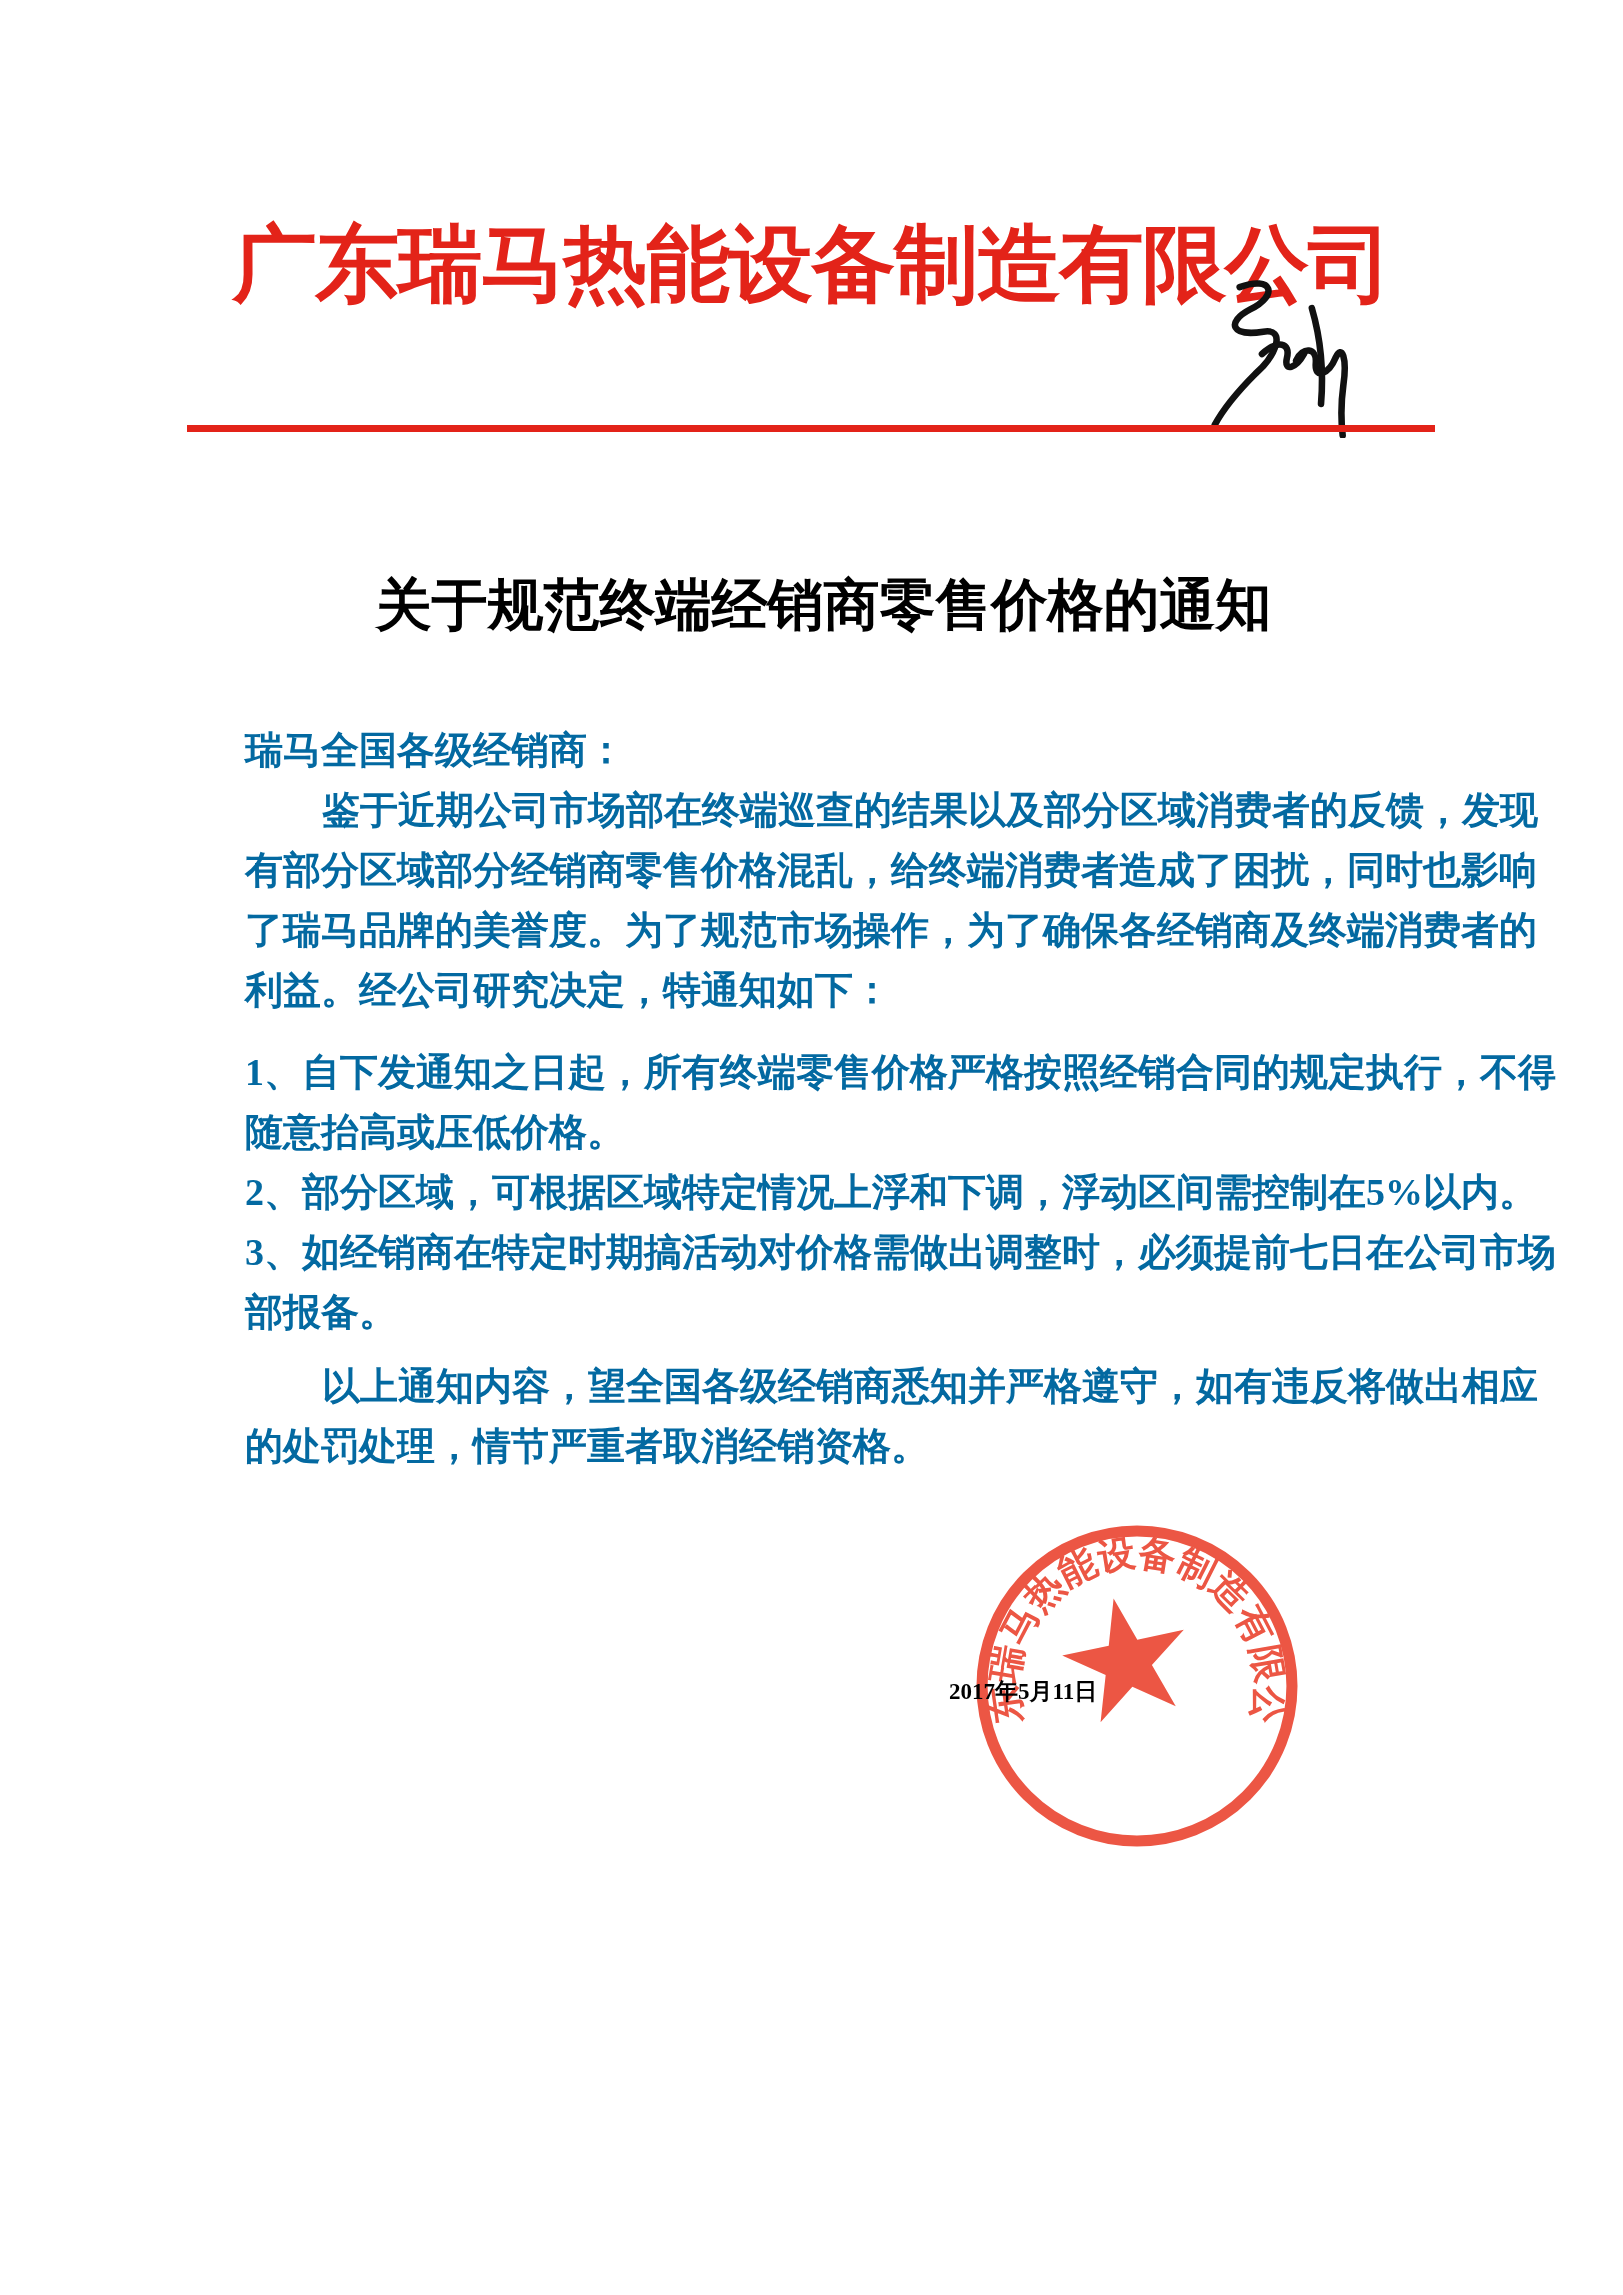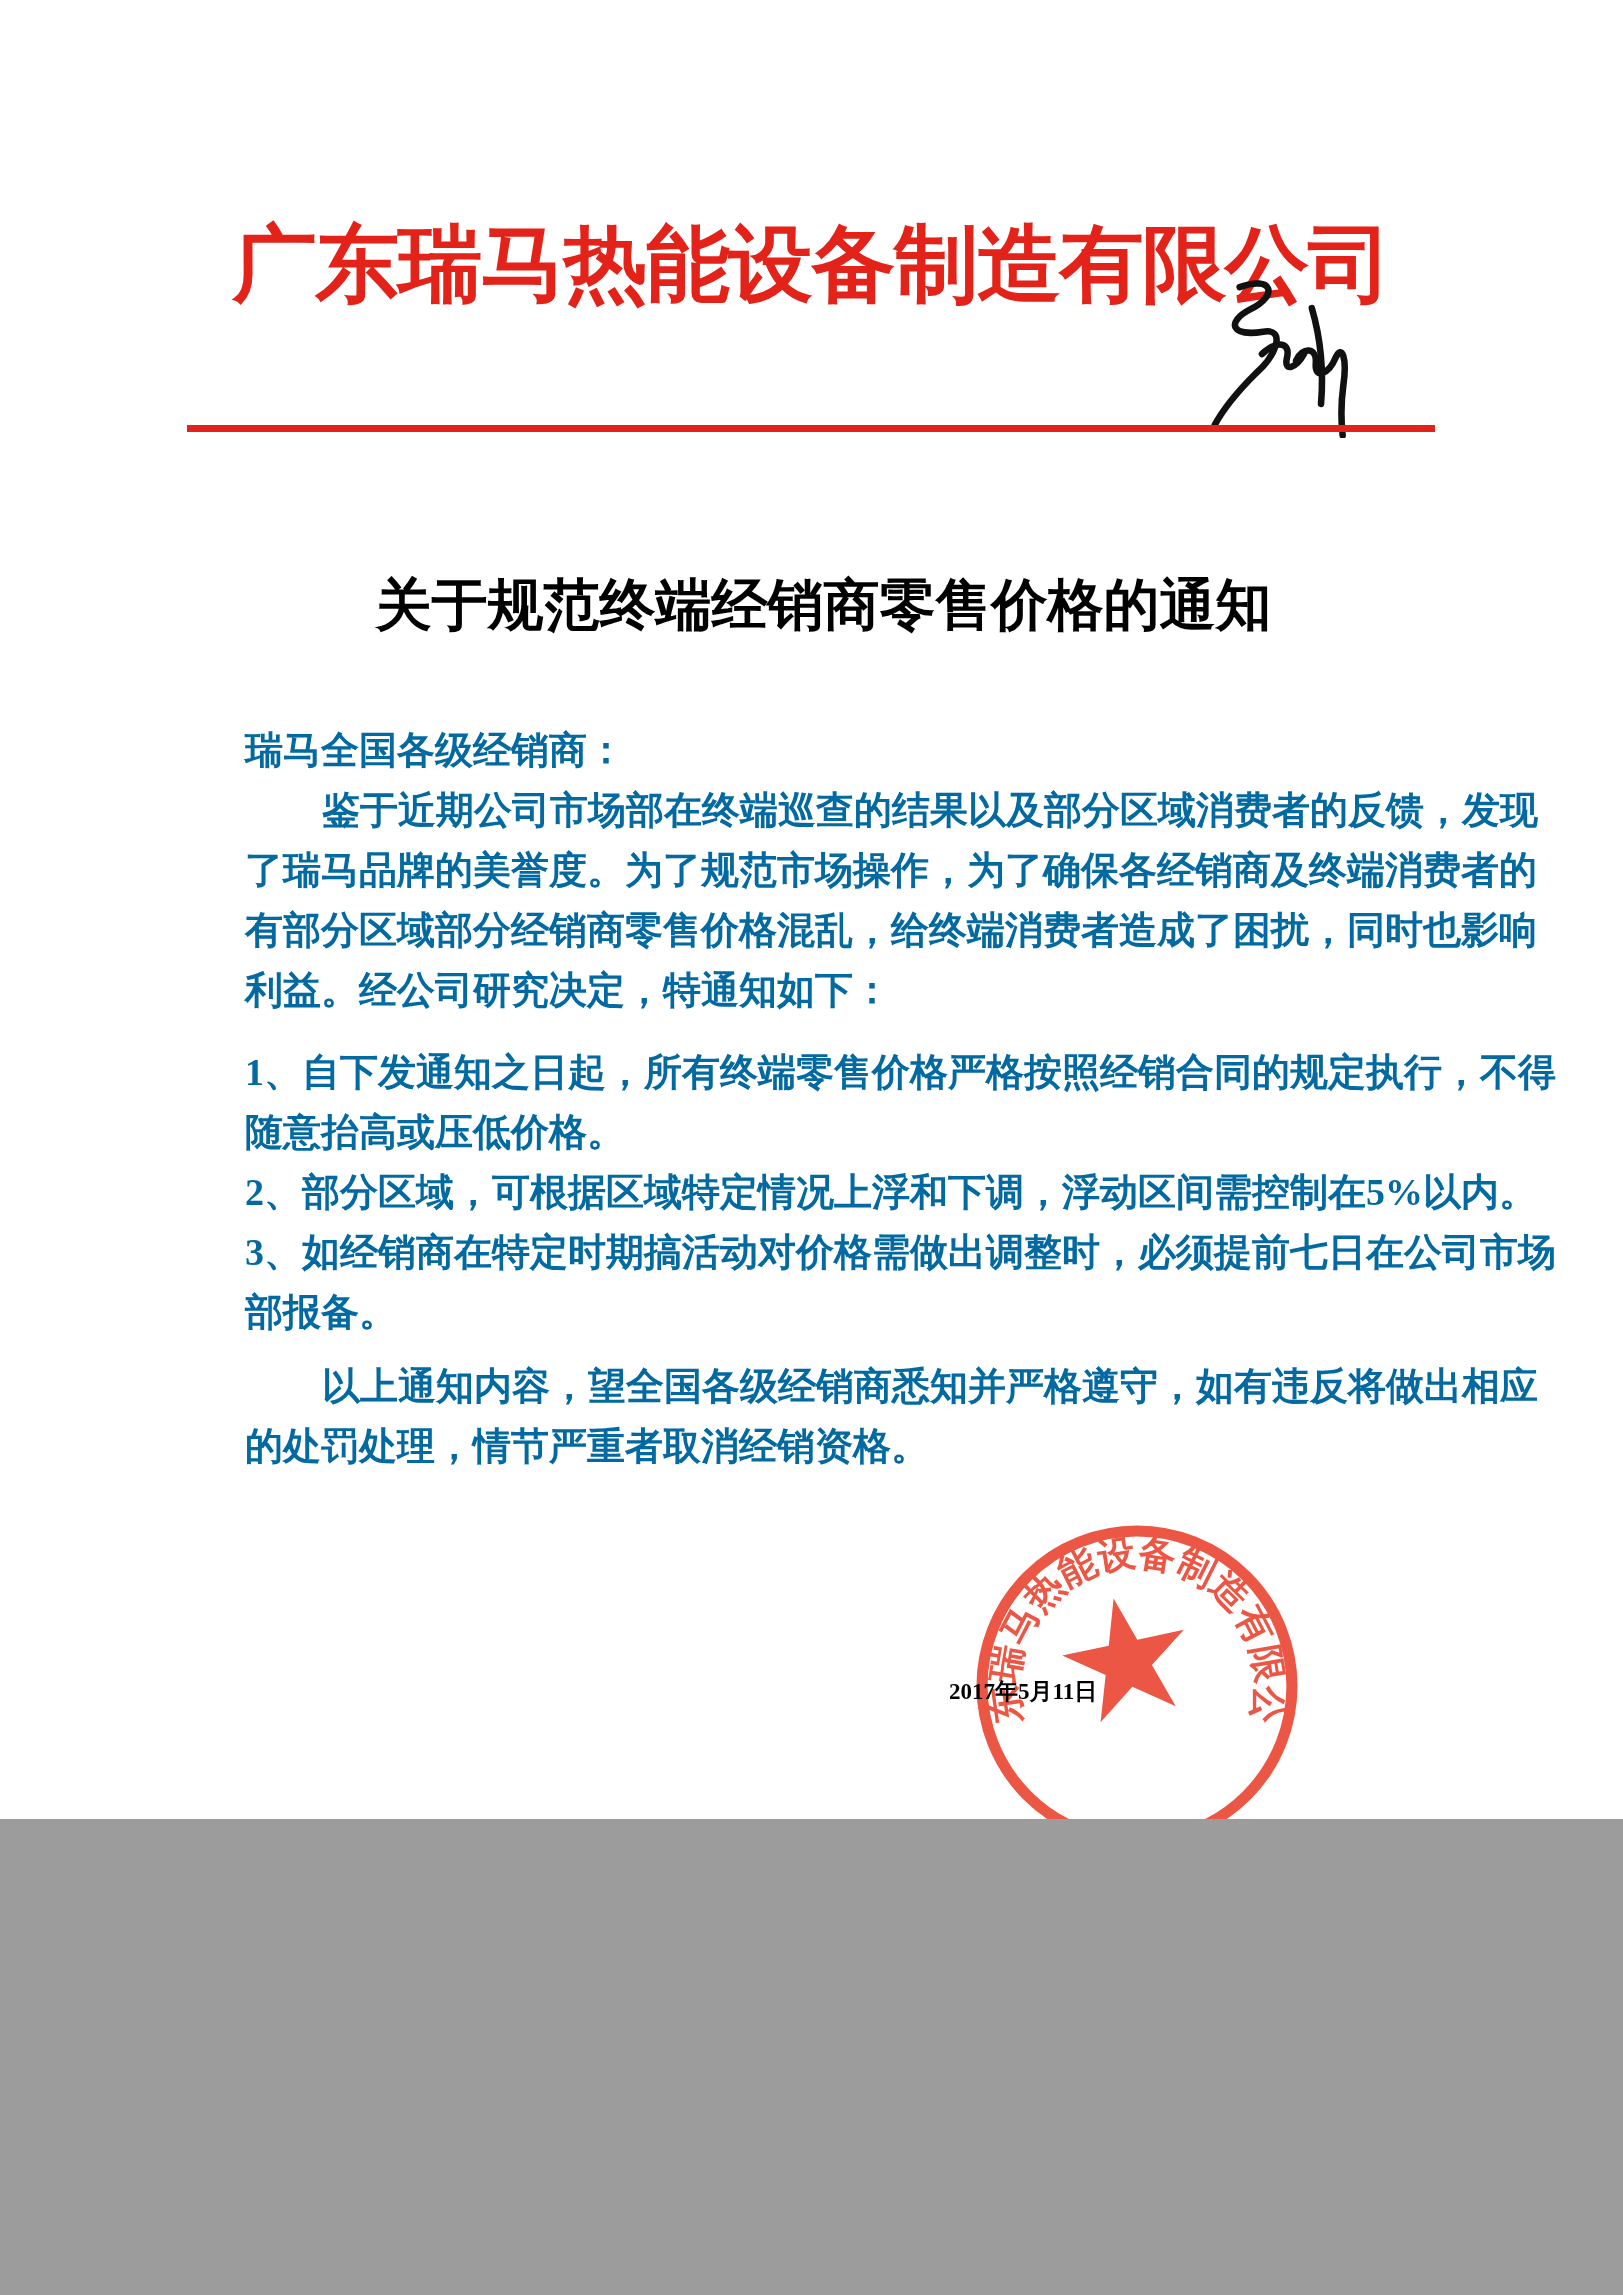--- a/index.html
+++ b/index.html
@@ -1,18 +1,18 @@
 <!DOCTYPE html>
 <html style="font-size:10.5px"><head>
 <meta charset="utf-8">
 <style>
   html,body{margin:0;padding:0;background:#9c9c9c;}
   .page{
     position:relative;
-    width:1623px;height:1819px;
+    width:1623px;height:2295px;
     background:#ffffff;
     overflow:hidden;
     font-family:"Liberation Serif","DejaVu Serif",serif;
   }
   .masthead{
     position:absolute;top:208px;left:0;width:1623px;
     text-align:center;
     font-size:84px;font-weight:700;letter-spacing:-1.3px;
     color:#e32319;white-space:nowrap;
   }
@@ -77,22 +77,22 @@
     </g>
   </svg>
 
   <div class="rule"></div>
 
   <div class="notice-title">关于规范终端经销商零售价格的通知</div>
 
   <div class="bodyblock blk-a">
     <div class="line">瑞马全国各级经销商：</div>
     <div class="line indent">鉴于近期公司市场部在终端巡查的结果以及部分区域消费者的反馈，发现</div>
+    <div class="line">有部分区域部分经销商零售价格混乱，给终端消费者造成了困扰，同时也影响</div>
     <div class="line">了瑞马品牌的美誉度。为了规范市场操作，为了确保各经销商及终端消费者的</div>
-    <div class="line">有部分区域部分经销商零售价格混乱，给终端消费者造成了困扰，同时也影响</div>
     <div class="line">利益。经公司研究决定，特通知如下：</div>
   </div>
 
   <div class="bodyblock blk-b">
     <div class="line">1、自下发通知之日起，所有终端零售价格严格按照经销合同的规定执行，不得</div>
     <div class="line">随意抬高或压低价格。</div>
     <div class="line">2、部分区域，可根据区域特定情况上浮和下调，浮动区间需控制在5%以内。</div>
     <div class="line">3、如经销商在特定时期搞活动对价格需做出调整时，必须提前七日在公司市场</div>
     <div class="line">部报备。</div>
   </div>

